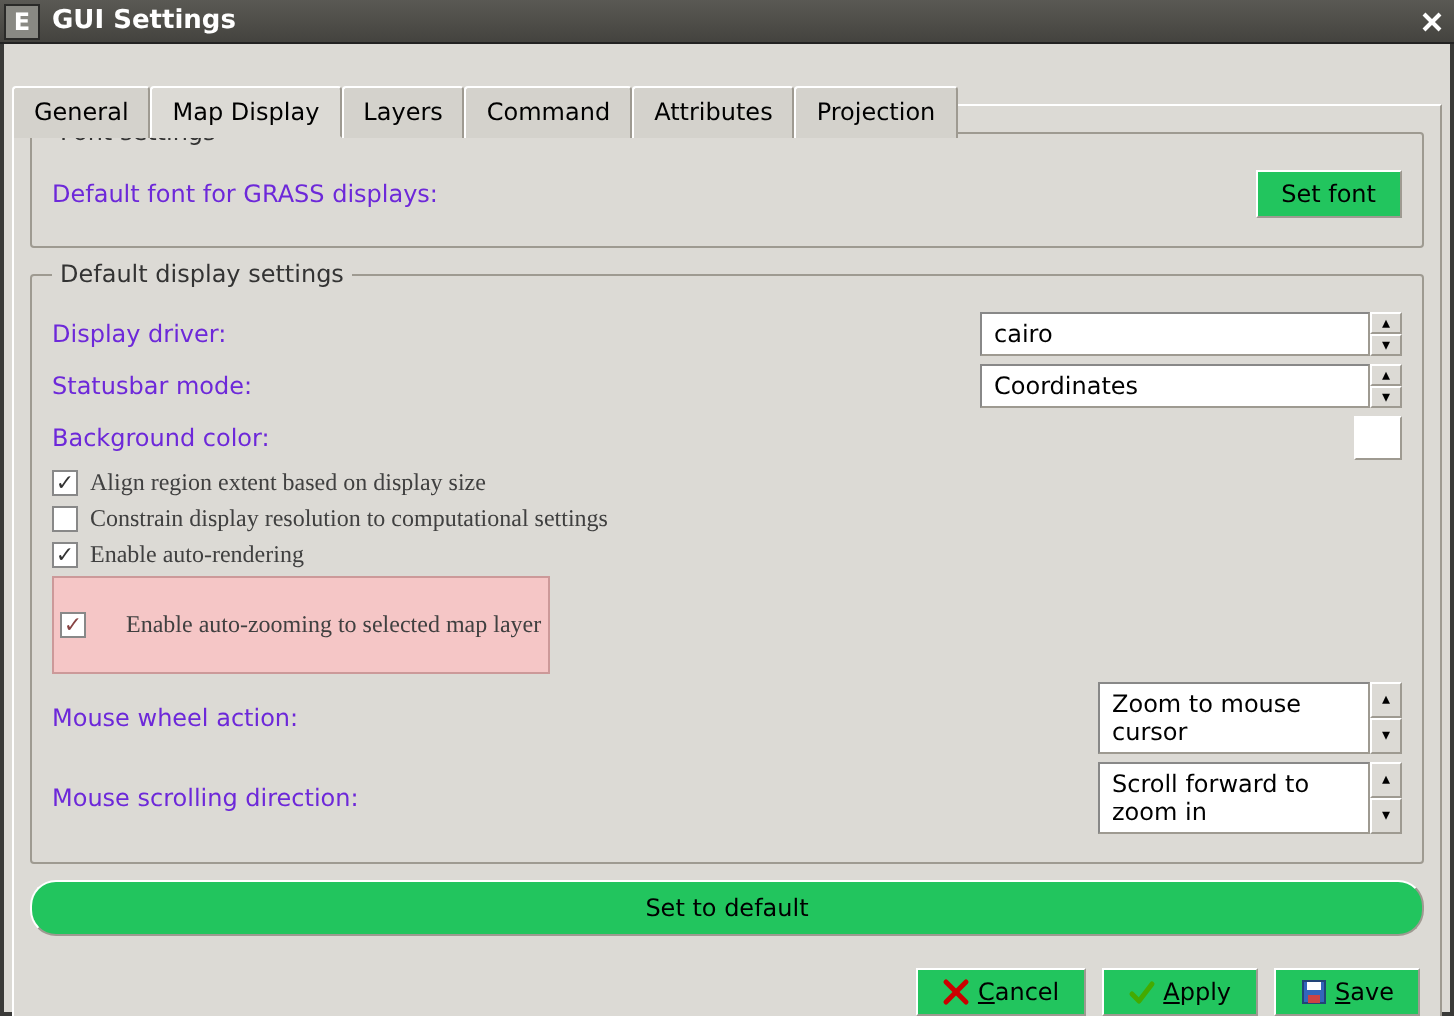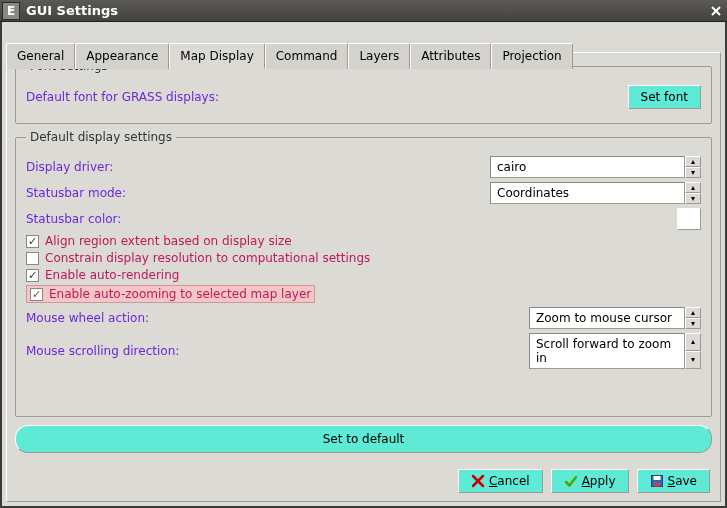--- a/index.html
+++ b/index.html
@@ -12,32 +12,32 @@
 .window-body { background: #dcdad5; height: 486px; padding: 4px 4px 4px 4px; display: flex; flex-direction: column; border: 2px solid #3a3a38; border-top: none; }
 .tabs { display: flex; position: relative; z-index: 2; }
 .tab { padding: 5px 10px 5px 10px; border: 1px solid #9e9a91; border-bottom: none; background: #dcdad5; color: #000; cursor: pointer; margin-right: 0px; border-radius: 2px 2px 0 0; position: relative; top: 17px; border-top:1px solid #fff; border-left:1px solid #fff;}
 .tab.inactive { background: #d4d2cc; }
 .tab.active { background: #dcdad5; border-bottom: 1px solid #dcdad5; z-index: 3; }
 .tab-panel { border: 1px solid #9e9a91; border-top:1px solid #fff; border-left:1px solid #fff; background: #dcdad5; padding: 6px 8px 8px 8px; flex: 1; display: flex; flex-direction: column; gap: 6px; position: relative; z-index: 1; }
 fieldset { border: 1px solid #9e9a91; border-radius: 2px; padding: 8px 10px 10px 10px; }
 legend { padding: 0 4px; color: #333; font-size: 12px; }
 .row { display: flex; align-items: center; margin: 4px 0; }
 .row .label { flex: 1; color: #6d28d9; }
-.btn { background: #5eead4; border: 1px solid #9e9a91; border-top-color: #fff; border-left-color: #fff; padding: 4px 12px; cursor: pointer; color: #000; display: inline-flex; align-items: center; gap: 4px; min-height: 24px; }
+.btn { background: #22c55e; border: 1px solid #9e9a91; border-top-color: #fff; border-left-color: #fff; padding: 4px 12px; cursor: pointer; color: #000; display: inline-flex; align-items: center; gap: 4px; min-height: 24px; }
 .select-wide { width: 248px; display: flex; padding-left: 37px; }
-.select-narrow { width: 172px; display: flex; }
+.select-narrow { width: 152px; display: flex; }
 .select-body { flex: 1; background: #fff; border: 1px solid #9e9a91; border-top-color:#888; border-left-color:#888; padding: 3px 6px; color: #000; }
 .select-spin { width: 16px; display: flex; flex-direction: column; }
 .spin-btn { flex: 1; background: #dcdad5; border: 1px solid #9e9a91; border-top-color:#fff; border-left-color:#fff; display: flex; align-items: center; justify-content: center; cursor: pointer; font-size: 8px; line-height: 1; }
 .color-swatch { width: 24px; height: 22px; background: #fff; border: 1px solid #9e9a91; border-top-color:#fff; border-left-color:#fff; cursor: pointer; }
 .check-row { display: flex; align-items: center; gap: 6px; margin: 3px 0; }
 .checkbox { width: 13px; height: 13px; background: #fff; border: 1px solid #888; display: flex; align-items: center; justify-content: center; cursor: pointer; flex-shrink:0;}
 .checkbox.checked::after { content: "✓"; font-size: 11px; color: #333; line-height: 1; }
-.check-label { color: #be185d; cursor: pointer; }
-.highlight { border: 1px solid #c99; background: #f5c6c6; padding: 1px 3px; display:inline-flex; align-items:center; gap:6px;}
+.check-label { color: #404040; cursor: pointer; font-family: Liberation Serif, serif; }
+.highlight { border: 1px solid #c99; background: #f5c6c6; padding: 16px 3px; display:inline-flex; align-items:center; gap:20px;}
 .highlight .checkbox.checked::after { color: #844; }
 .default-btn-row { margin-top: 2px; }
 .default-btn { width: 100%; text-align: right; justify-content: center; padding: 6px; border-radius: 13px; }
 .bottom-buttons { display: flex; justify-content: flex-end; gap: 8px; margin-top: 10px; padding-right: 2px;}
 .icon-btn svg { width: 14px; height: 14px; }
 .mnemonic { text-decoration: underline; }
 </style>
 </head>
 <body>
 
@@ -49,24 +49,23 @@
         <line x1="1" y1="1" x2="9" y2="9" stroke="#fff" stroke-width="2"></line>
         <line x1="9" y1="1" x2="1" y2="9" stroke="#fff" stroke-width="2"></line>
       </svg>
   </div>
 </div>
 
 <div class="window-body">
 
   <div class="tabs">
     <div class="tab inactive">General</div>
-    <div class="tab inactive">Appearance</div>
     <div class="tab active">Map Display</div>
+    <div class="tab inactive">Layers</div>
     <div class="tab inactive">Command</div>
-    <div class="tab inactive">Layers</div>
     <div class="tab inactive">Attributes</div>
     <div class="tab inactive">Projection</div>
   </div>
 
   <div class="tab-panel">
 
     <fieldset>
       <legend>Font settings</legend>
       <div class="row">
         <div class="label">Default font for GRASS displays:</div>
@@ -93,21 +92,21 @@
         <div class="select-wide">
           <div class="select-body">Coordinates</div>
           <div class="select-spin">
             <div class="spin-btn">▴</div>
             <div class="spin-btn">▾</div>
           </div>
         </div>
       </div>
 
       <div class="row">
-        <div class="label">Statusbar color:</div>
+        <div class="label">Background color:</div>
         <div class="color-swatch" style="background:#ffffff"></div>
       </div>
 
       <div class="check-row">
         <div class="checkbox checked"></div>
         <span class="check-label">Align region extent based on display size</span>
       </div>
 
       <div class="check-row">
         <div class="checkbox"></div>

